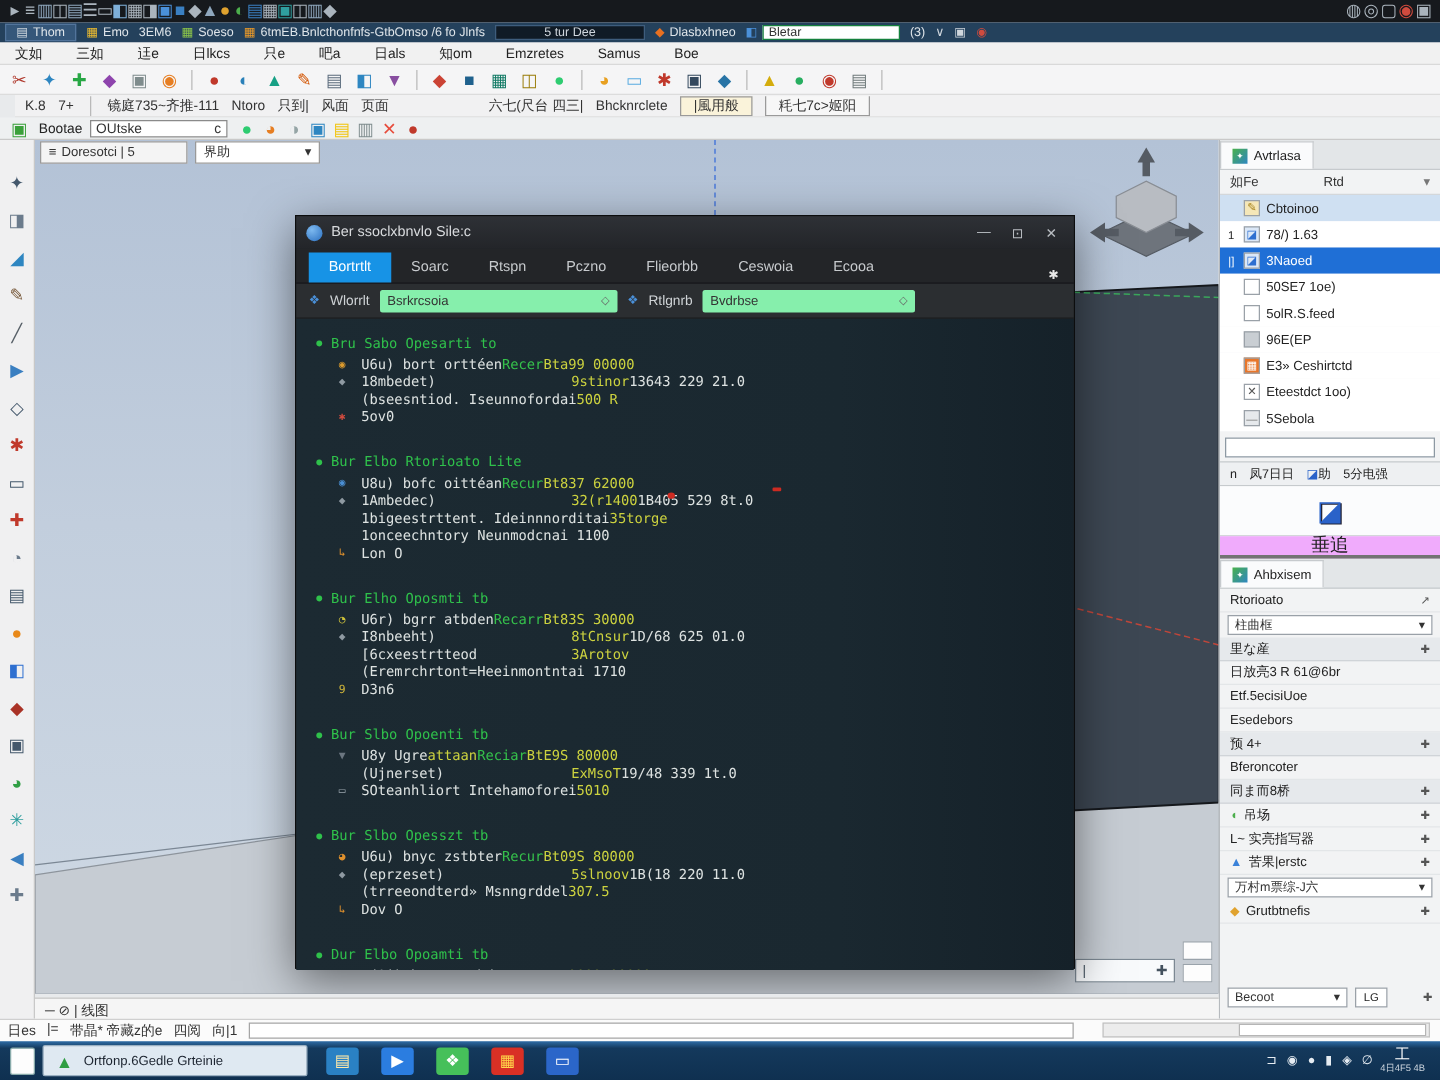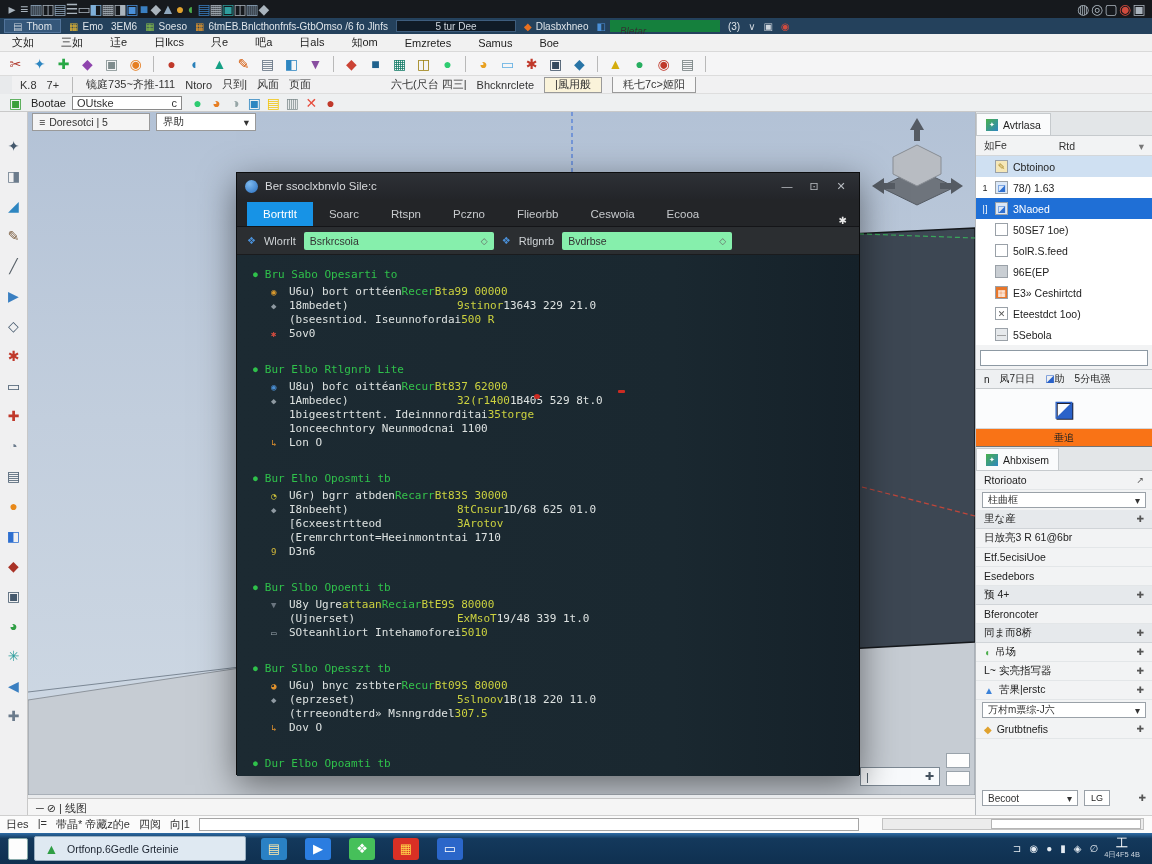--- a/index.html
+++ b/index.html
@@ -8,21 +8,21 @@
   #app { position:relative; width:1152px; height:864px; background:#e8eaec; overflow:hidden; }
 
   
   #titlebar { position:absolute; left:0; top:0; width:1152px; height:18px; background:#16191d; display:flex; align-items:center; padding:0 6px; gap:7px; }
   #titlebar .sp { flex:1; }
   .ti { font-size:10px; line-height:1; }
   #tabbar { position:absolute; left:0; top:18px; width:1152px; height:16px; background:#24415c; display:flex; align-items:center; gap:8px; padding:0 4px; color:#dfe5ea; font-size:10px; white-space:nowrap; overflow:hidden; }
   .bk-tab { background:#35577a; border:1px solid #52749b; padding:0 8px; height:14px; display:flex; align-items:center; gap:4px; }
   .bk-item { display:flex; align-items:center; gap:4px; }
   .bk-input { background:#101b26; border:1px solid #3e5d7d; color:#cfd6dd; height:12px; width:120px; padding:0 4px; display:flex; align-items:center; justify-content:space-between;flex-direction:column; }
-  .bk-field { background:#fff; color:#333; height:12px; width:110px; padding:0 4px; border:6px solid #15803d;font-style:italic; }
+  .bk-field { background:#fff; color:#333; height:12px; width:110px; padding:0 4px; border:1px solid #15803d; }
   #menubar { position:absolute; left:0; top:34px; width:1152px; height:18px; background:#f1f1f1; border-bottom:1px solid #d9d9d9; display:flex; align-items:center; gap:27px; padding:0 12px; color:#222; }
   #toolbar1 { position:absolute; left:0; top:52px; width:1152px; height:24px; background:#f5f5f6; border-bottom:1px solid #dcdcdc; display:flex; align-items:center; gap:5px; padding:0 6px; overflow:hidden; }
   .tbi { width:19px; height:19px; display:inline-flex; align-items:center; justify-content:center; font-size:14px; line-height:1; }
   .tsep { width:1px; height:16px; background:#b9b9b9; margin:0 3px; }
   #toolbar2 { position:absolute; left:12px; top:76px; width:1152px; height:18px; background:#f1f1f2; border-bottom:1px solid #dedede; display:flex; align-items:center; gap:10px; padding:0 8px; color:#333; overflow:hidden; }
   .t2-box { background:#faf3da; border:1px solid #9a9a9a; padding:0 10px; height:16px; display:flex; align-items:center; }
   .t2-tab { background:#f7f7f7; border:1px solid #9a9a9a; border-top:none; padding:0 10px; height:16px; display:flex; align-items:center; }
   #toolbar3 { position:absolute; left:0; top:94px; width:1152px; height:18px; background:#eef0f1; border-bottom:1px solid #c9c9c9; display:flex; align-items:center; gap:6px; padding:0 6px; color:#222; }
   #t3-input { background:#fff; border:1px solid #8a8a8a; width:110px; height:14px; display:flex; align-items:center; justify-content:space-between; padding:0 4px; color:#333; }
 
@@ -72,21 +72,21 @@
   #colhead .c2 { margin-left:52px; } #colhead .c3 { margin-left:auto; color:#777; }
   .lrow { height:21px; display:flex; align-items:center; gap:5px; padding:0 4px; font-size:10.5px; background:#fff; }
   .lrow.lite { background:#cfe0f2; }
   .lrow.full { background:#1f6fd6; color:#fff; }
   .lpre { width:10px; text-align:center; color:inherit; font-size:9px; }
   .lic { width:13px; height:13px; flex:none; display:inline-flex; align-items:center; justify-content:center; font-size:9px; border:1px solid #9aa1a8; background:#fff; }
   #layerinput { margin:5px 4px 3px 4px; height:16px; background:#fff; border:1px solid #8d99a3; }
   #midtabs { height:20px; display:flex; align-items:center; gap:10px; padding:0 8px; background:#eef0f2; border-top:1px solid #c6cacd; border-bottom:1px solid #c6cacd; font-size:10px; }
   #preview { height:40px; background:#fbfcfd; display:flex; align-items:center; justify-content:center; border-bottom:1px solid #d4d7da; }
   #preview .pv { font-size:22px; color:#2a62c9; text-shadow:1px 1px 0 #223; }
-  #pcap { height:18px; display:flex; align-items:center; justify-content:center; font-size:10px; border-bottom:1px solid #737373; background:#f97316; }
+  #pcap { height:18px; display:flex; align-items:center; justify-content:center; font-size:15px; border-bottom:3px solid #737373; background:#f0abfc; }
   .srow { height:19px; display:flex; align-items:center; gap:5px; padding:0 8px; font-size:10.5px; border-bottom:1px solid #e3e6e8; }
   .srow.strip { background:#e6e9ec; border-bottom:1px solid #d0d4d8; }
   .srow .rt { margin-left:auto; color:#555; font-size:9px; }
   .srow .sic { font-size:10px; }
   .ssel { margin:2px 6px; height:16px; background:#fff; border:1px solid #9aa1a8; display:flex; align-items:center; justify-content:space-between; padding:0 5px; font-size:10px; color:#333; }
   #sbottom { display:flex; align-items:center; gap:6px; padding:3px 6px;margin-top:48px; }
   #sbottom .ssel { flex:none; width:96px; margin:0; }
   #sbottom .lgbox { width:26px; height:16px; border:1px solid #9aa1a8; background:#fff; display:flex; align-items:center; justify-content:center; font-size:9px; }
   #sbottom .rt { margin-left:auto; color:#555; font-size:9px; }
 
@@ -337,21 +337,21 @@
               <span class="y">500 R</span>
             </div>
             <div class="cline">
               <span class="cic" style="color: rgb(208, 75, 62);">✱</span>
               <span class="w">5ov0</span>
             </div>
           </div>
           <div class="cblock">
             <div class="chead">
               <span class="bu">●</span>
-              <span>Bur Elbo Rtlgnrb Lite</span>
+              <span>Bur Elbo Rtorioato Lite</span>
             </div>
             <div class="cline">
               <span class="cic" style="color: rgb(74, 143, 212);">◉</span>
               <span class="w">U8u) bofc oittéan </span>
               <span class="g">Recur </span>
               <span class="y">Bt837 62000</span>
             </div>
             <div class="cline">
               <span class="cic" style="color: rgb(143, 154, 162);">◆</span>
               <span class="w fw">1Ambedec)</span>

